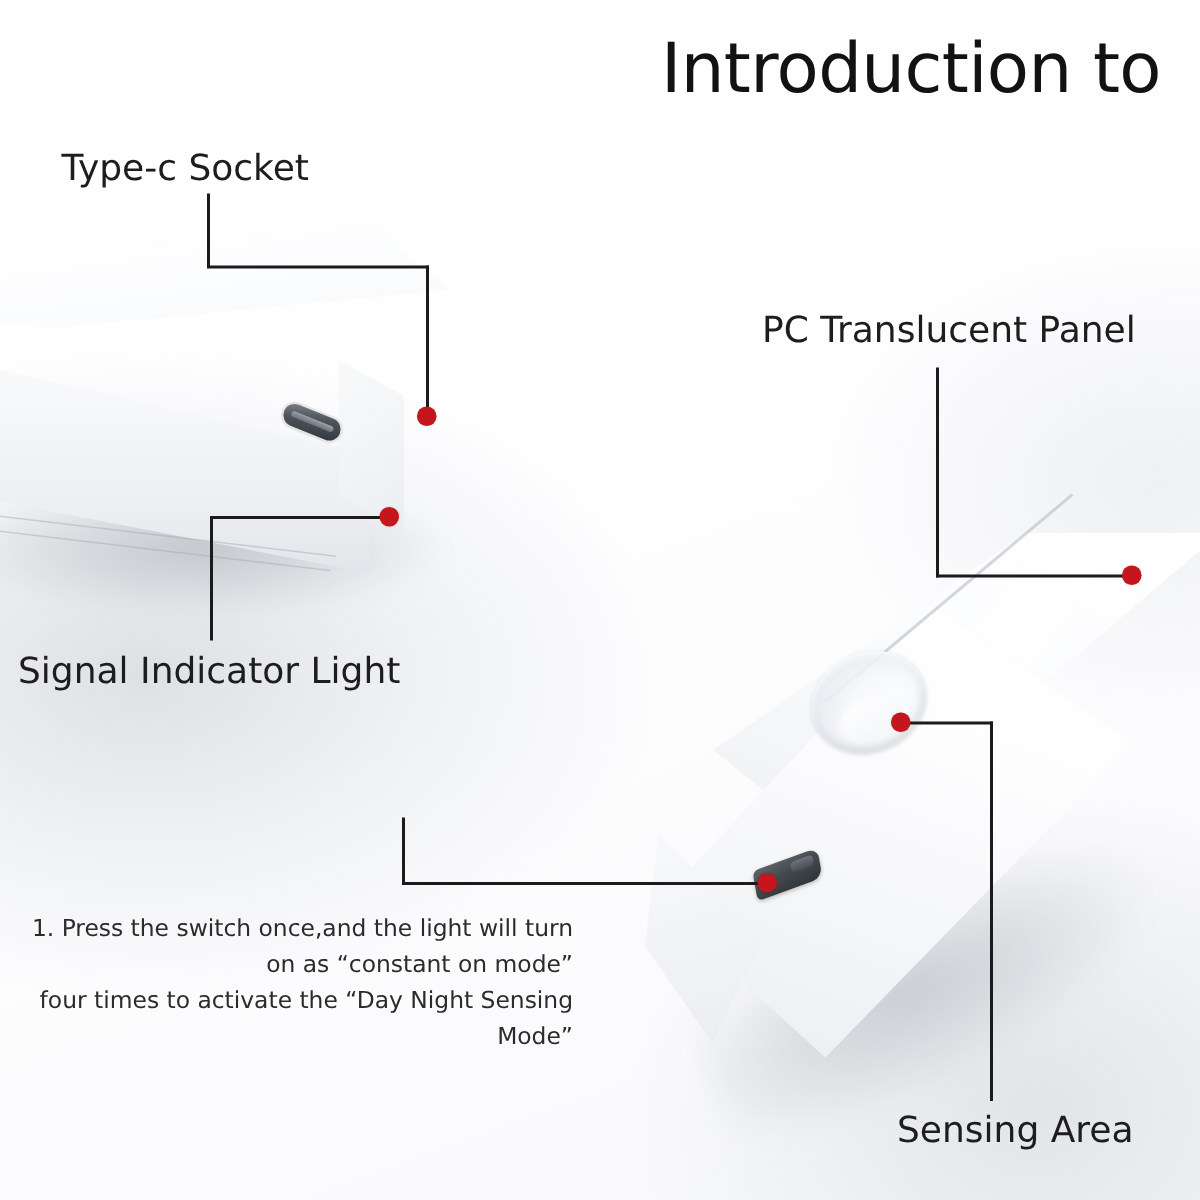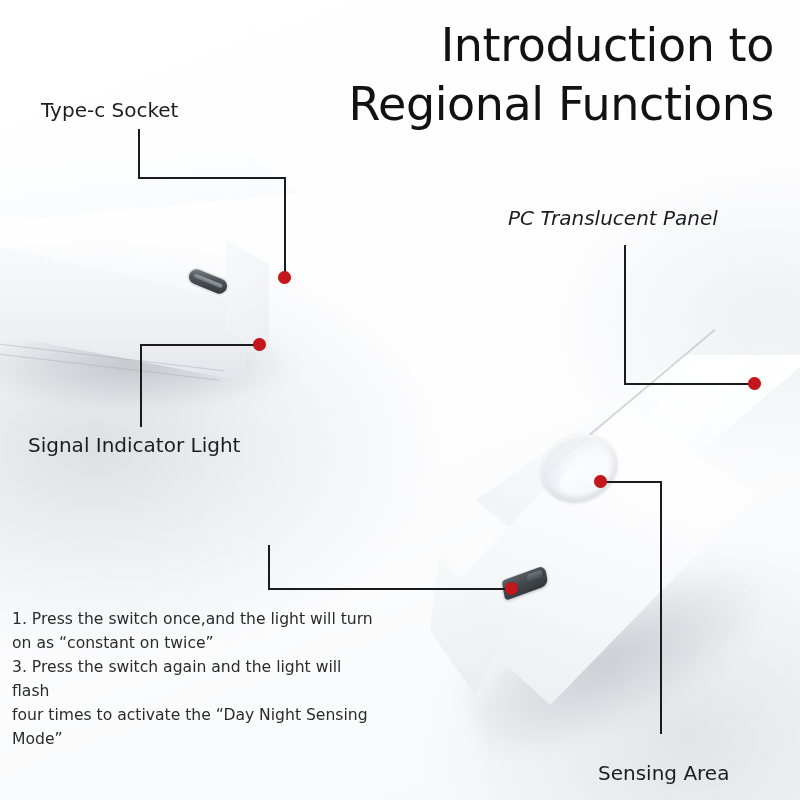--- a/index.html
+++ b/index.html
@@ -42,31 +42,31 @@
     font-weight: 400;
     letter-spacing: -0.4px;
     color: #121212;
     font-family: "DejaVu Sans", sans-serif;
   }
   .title .ln { display: block; white-space: nowrap; }
 
   
   .label {
     position: absolute;
-    font-size: 20px;
+    font-size: 24px;
     line-height: 1.2;
     color: #1d1d1d;
     white-space: nowrap;
     font-family: "DejaVu Sans", sans-serif;
   }
   .lbl-typec    { left: 41px;  top: 98px; }
-  .lbl-signal   { left: 28px;  top: 433px; }
+  .lbl-signal   { left: 12px;  top: 433px; }
   .lbl-switch   { left: 186px; top: 512px; }
-  .lbl-pcpanel  { left: 508px; top: 206px; font-style: italic; }
-  .lbl-sensing  { left: 598px; top: 739px; margin-top: 22px; }
+  .lbl-pcpanel  { left: 508px; top: 206px; }
+  .lbl-sensing  { left: 598px; top: 739px; }
 
   
   .leader { position: absolute; background: #1b1b1b; }
   .leader.h { height: 2px; }
   .leader.v { width: 2px; }
 
   .dot {
     position: absolute;
     width: 13px;
     height: 13px;
@@ -217,21 +217,21 @@
   .instructions {
     position: absolute;
     left: 12px;
     top: 608px;
     width: 370px;
     font-size: 15.6px;
     line-height: 1.52;
     color: #2b2b2b;
     font-family: "DejaVu Sans", sans-serif;
   }
-  .instructions li { list-style: none; margin: 0 0 0.5px 0; }
+  .instructions li { list-style: none; margin: 0 0 0.5px 0; text-align: right; }
   .instructions ol { margin: 0; padding: 0; }
 </style>
 </head>
 <body>
 
 <div id="stage">
 
   <div class="bg-wash"></div>
 
   <div class="prod-left">
@@ -251,21 +251,20 @@
     <div class="pr-body"></div>
     <div class="pr-cap"></div>
     <div class="pr-gloss"></div>
     <div class="pr-seam"></div>
     <div class="sensor"></div>
     <div class="switch"></div>
   </div>
 
   <div class="title">
     <span class="ln">Introduction to</span>
-    <span class="ln">Regional Functions</span>
   </div>
 
   <div class="label lbl-typec">Type-c Socket</div>
   <div class="leader v" style="left:138px; top:129px; height:49px;"></div>
   <div class="leader h" style="left:138px; top:177px; width:148px;"></div>
   <div class="leader v" style="left:284px; top:177px; height:100px;"></div>
   <div class="dot" style="left:278px; top:271px;"></div>
 
   <div class="label lbl-signal">Signal Indicator Light</div>
   <div class="leader h" style="left:140px; top:344px; width:120px;"></div>
@@ -282,20 +281,19 @@
   <div class="dot" style="left:748px; top:377px;"></div>
 
   <div class="label lbl-sensing">Sensing Area</div>
   <div class="leader h" style="left:600px; top:481px; width:62px;"></div>
   <div class="leader v" style="left:660px; top:481px; height:253px;"></div>
   <div class="dot" style="left:594px; top:475px;"></div>
 
   <div class="instructions">
     <ol>
       <li>1. Press the switch once,and the light will turn</li>
-      <li>on as “constant on twice”</li>
-      <li>3. Press the switch again and the light will flash</li>
+      <li>on as “constant on mode”</li>
       <li>four times to activate the “Day Night Sensing Mode”</li>
 
     </ol>
   </div>
 
 </div>
 
 </body></html>

